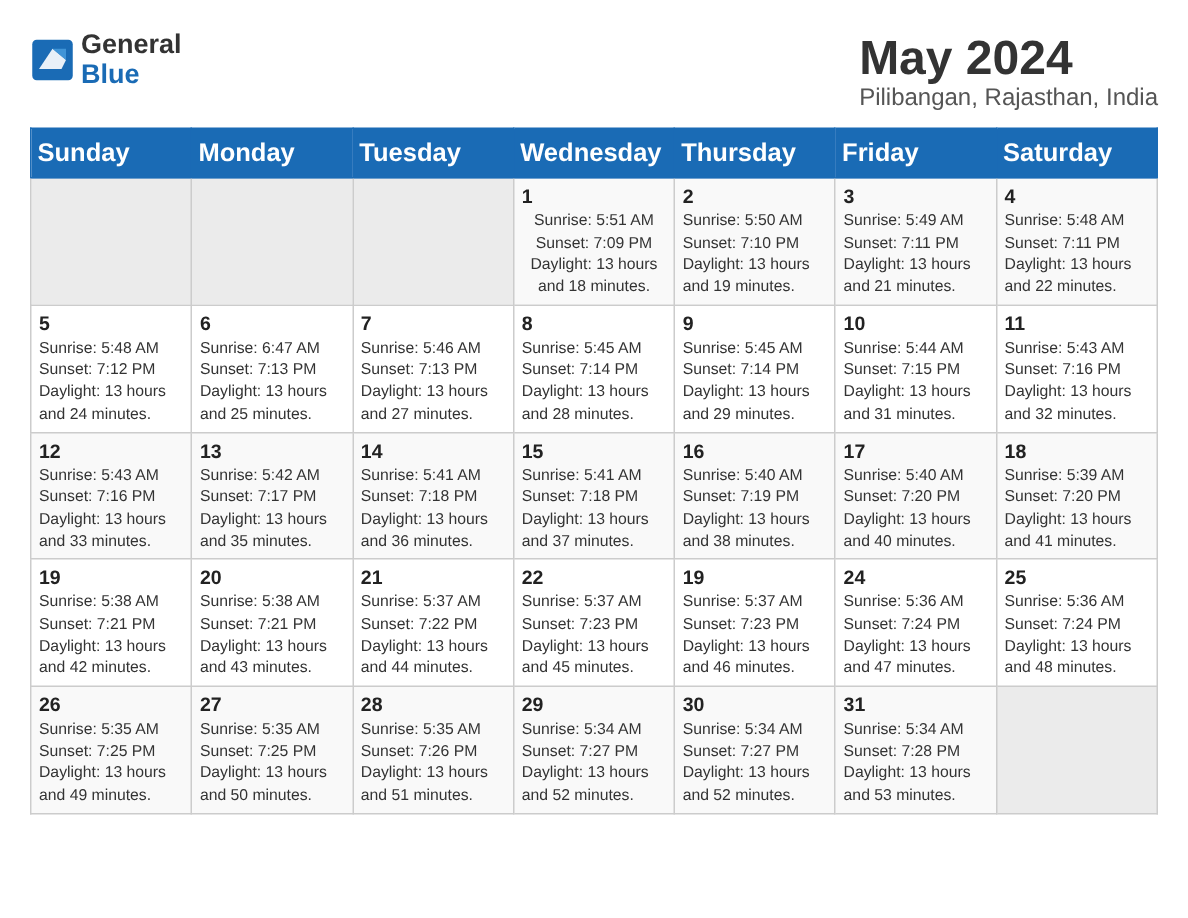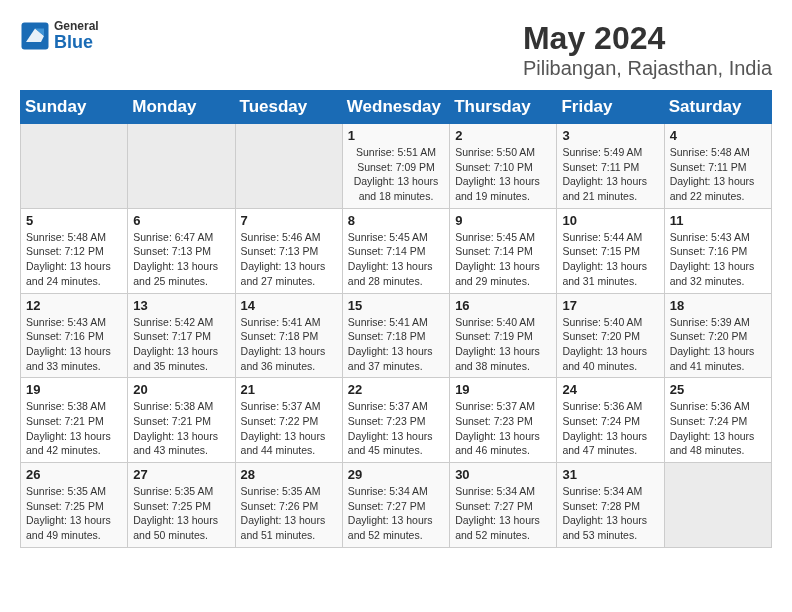--- a/index.html
+++ b/index.html
@@ -19,21 +19,21 @@
     .logo {
       display: flex;
       align-items: center;
     }
     .logo-text {
       display: flex;
       flex-direction: column;
       line-height: 1.1;
     }
     .logo-general {
-      font-size: 12px;
+      font-size: 18px;
       font-weight: bold;
       color: #333;
     }
     .logo-blue {
       font-size: 18px;
       font-weight: bold;
       color: #1a6bb5;
     }
     .logo-icon {
       width: 30px;
@@ -42,21 +42,21 @@
     }
     .title-area {
       text-align: left;
     }
     .month-year {
       font-size: 32px;
       font-weight: bold;
       color: #333;
     }
     .location {
-      font-size: 20px;
+      font-size: 16px;
       color: #555;
     }
     .calendar {
       width: 100%;
       border-collapse: collapse;
       font-size: 11px;
     }
     .calendar thead th {
       background: #1a6bb5;
       color: #fff;

